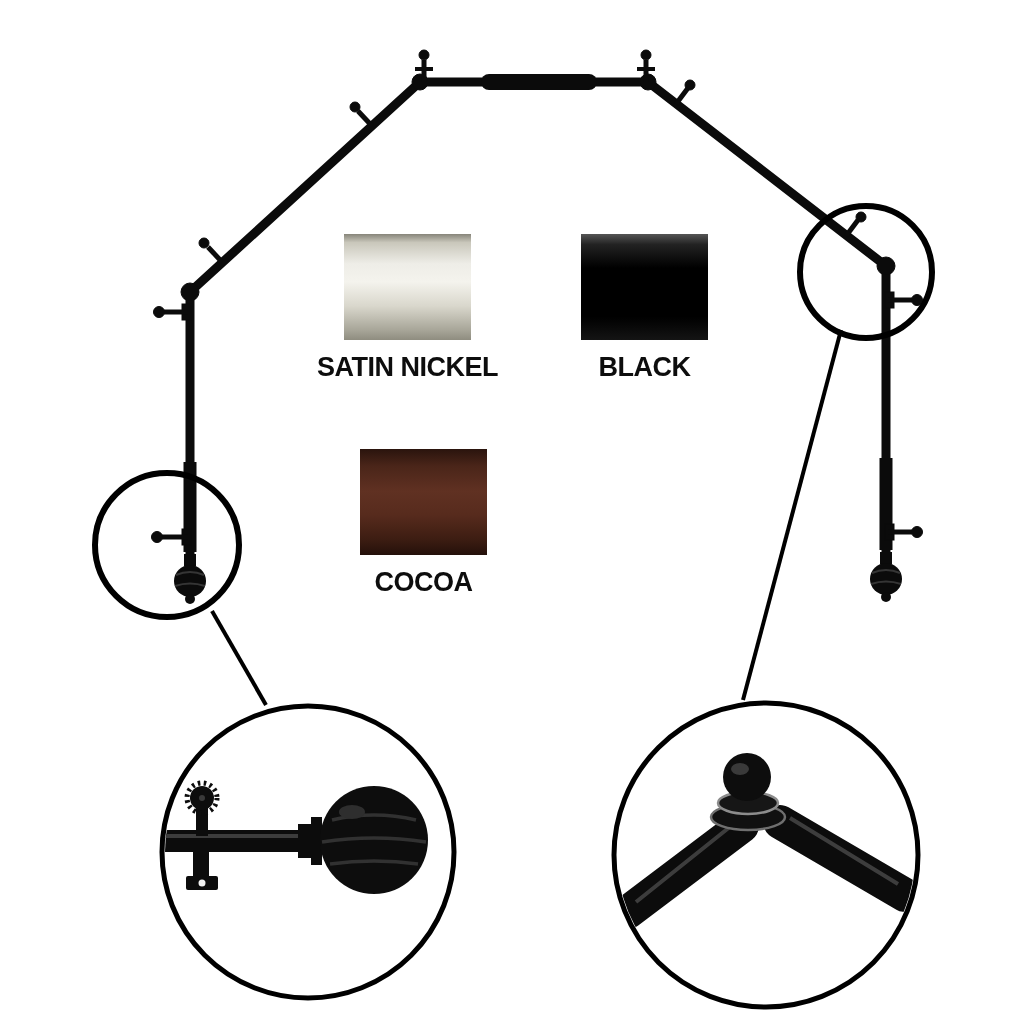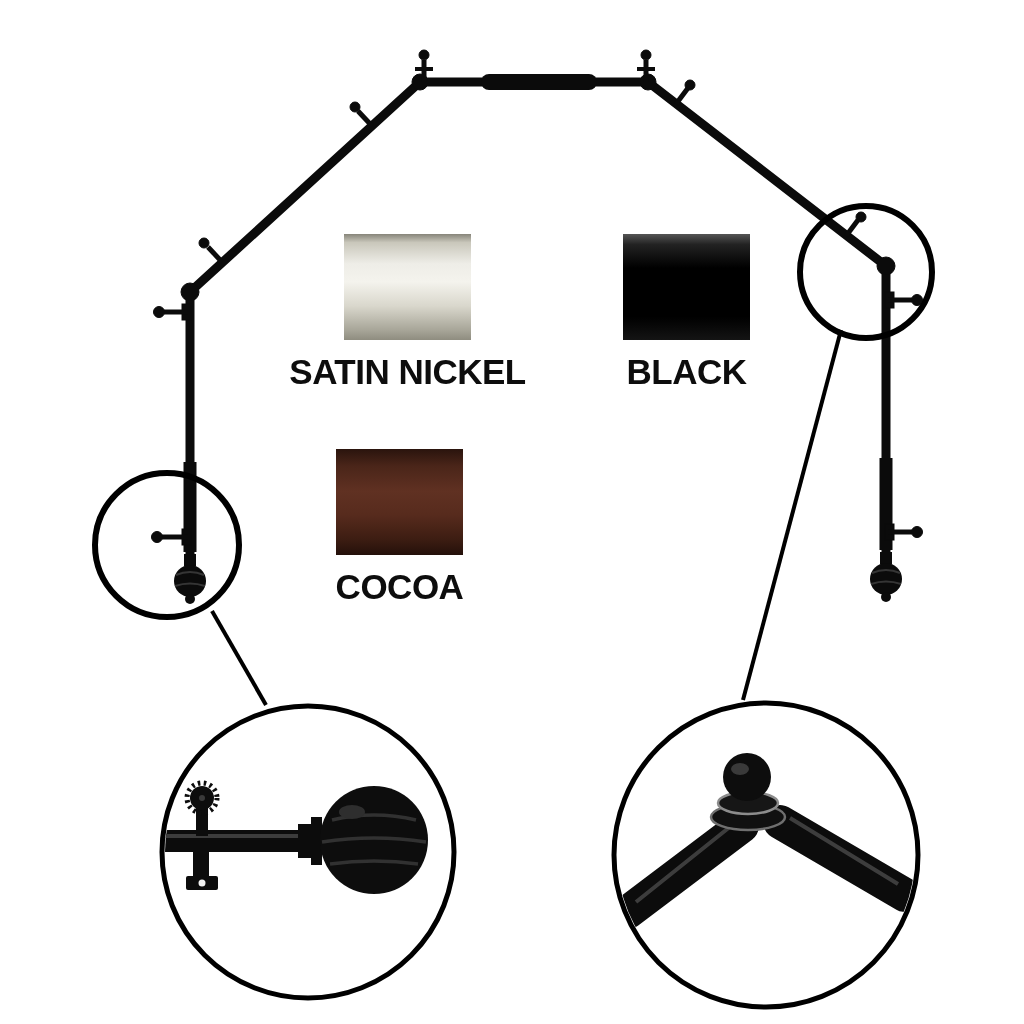--- a/index.html
+++ b/index.html
@@ -10,26 +10,26 @@
   svg.rod-art { position:absolute; left:0; top:0; }
   .swatch { position:absolute; width:127px; }
   .swatch-img {
     width:127px; height:106px;
     background: var(--grad, #ccc);
   }
   .swatch-label {
     position:absolute; top:118px; left:50%;
     transform:translateX(-50%);
     white-space:nowrap;
-    font-weight:700; font-size:35px; letter-spacing:-0.5px;
+    font-weight:700; font-size:27px; letter-spacing:-0.5px;
     color:#0d0d0d;
   }
   .swatch-satin-nickel  { left:344px; top:234px; }
-  .swatch-black         { left:581px; top:234px;margin-left:42px; }
-  .swatch-cocoa         { left:336px; top:449px; }
+  .swatch-black         { left:581px; top:234px; }
+  .swatch-cocoa         { left:360px; top:449px; }
   .swatch-antique-brass { left:581px; top:449px; }
 </style>
 </head>
 <body>
 
 <div class="canvas">
 
   <svg class="rod-art" viewBox="0 0 1024 1024" width="1024" height="1024">
 
     <defs>

